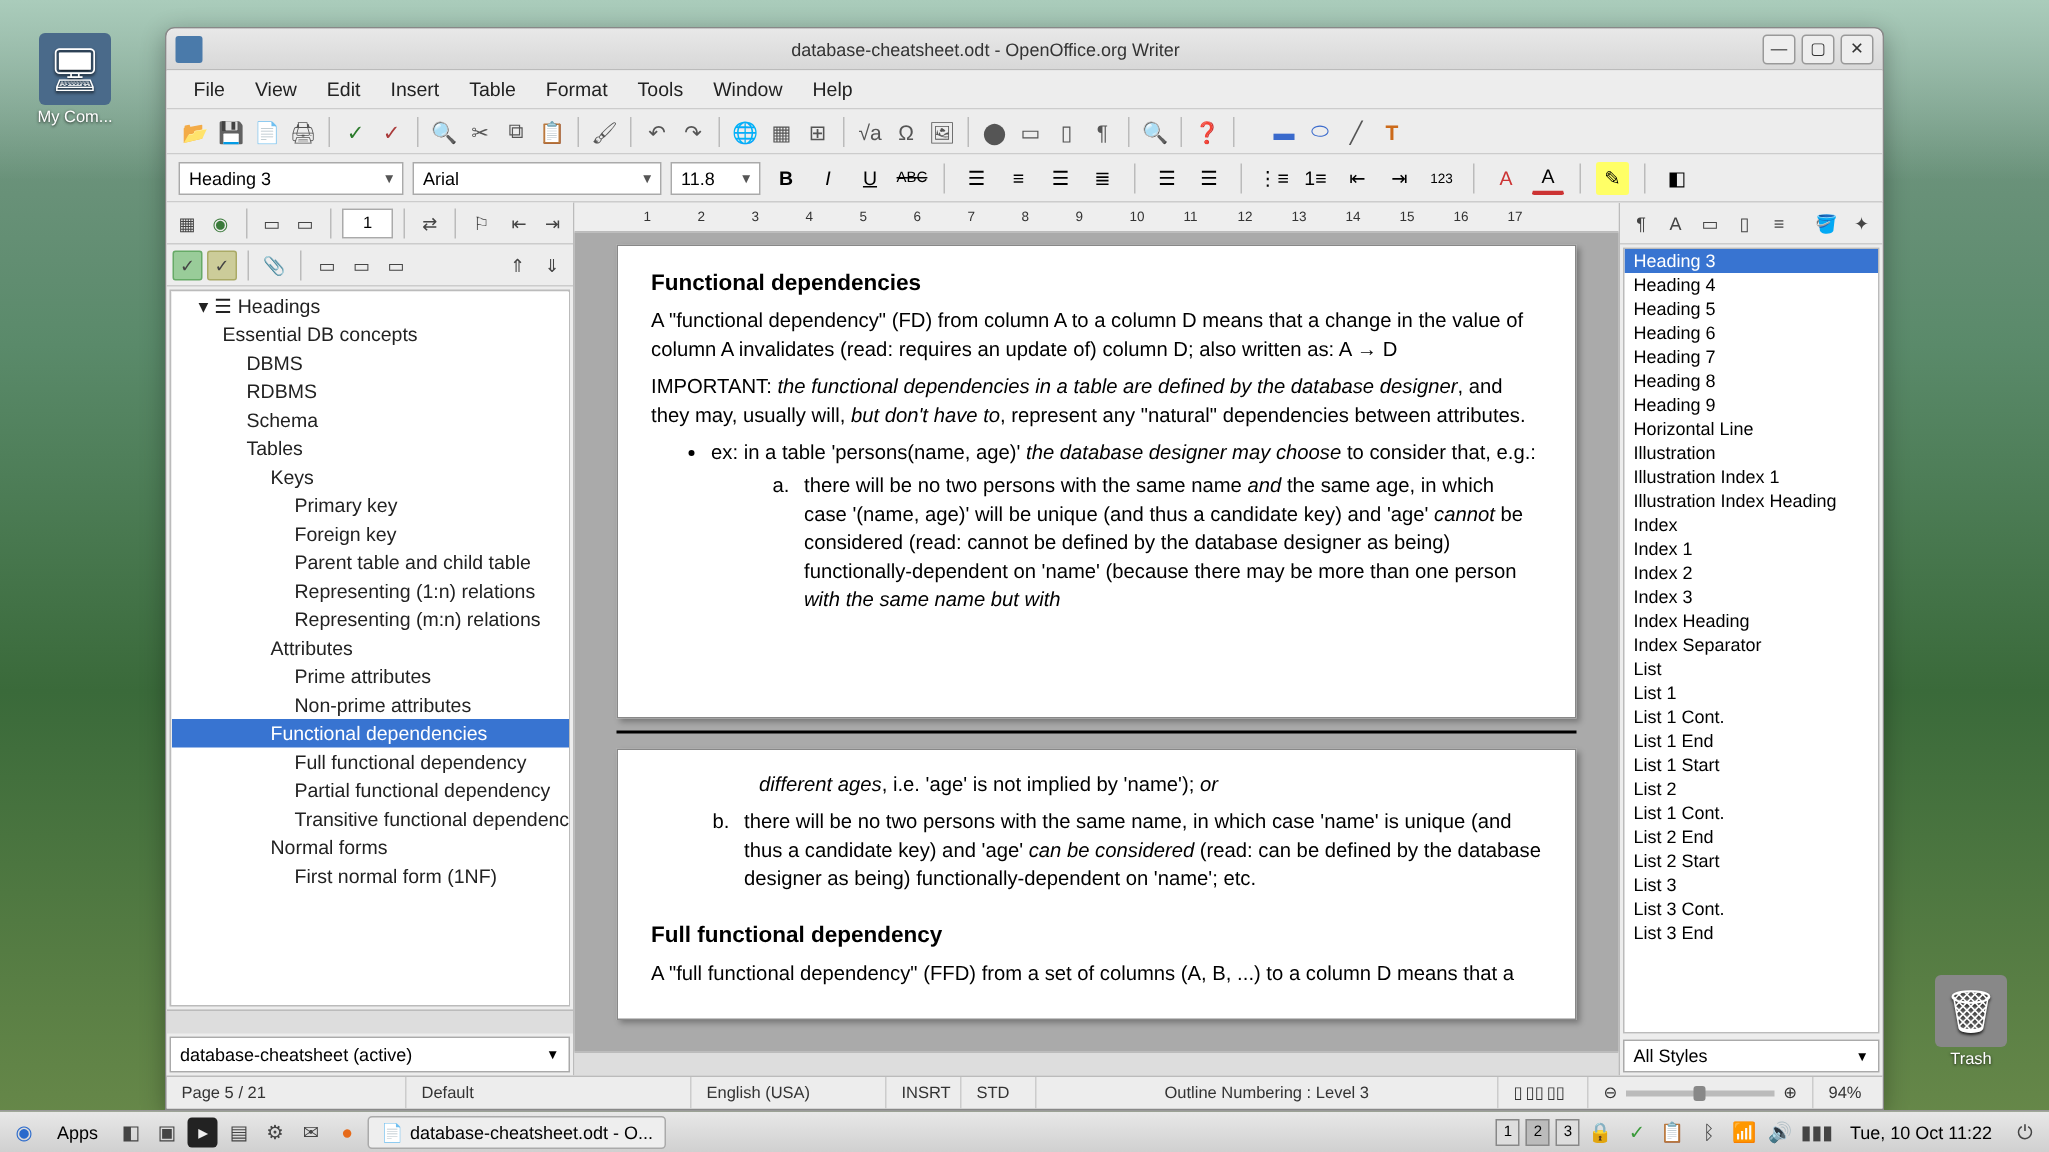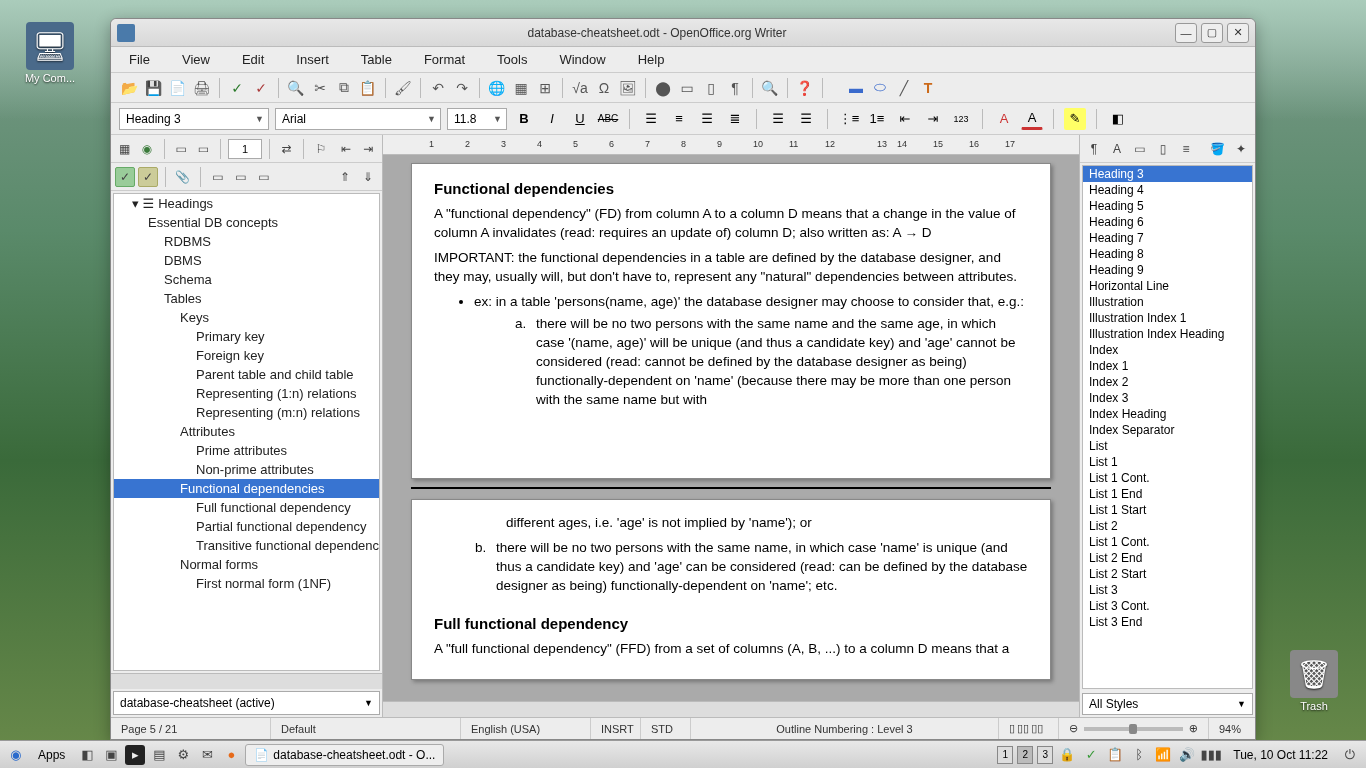--- a/index.html
+++ b/index.html
@@ -8,21 +8,21 @@
 .wallpaper::before { content:""; position:absolute; top:0; left:0; right:0; height:120px; background: linear-gradient(to bottom, #aaccbb, transparent); }
 .desk-icon { position:absolute; text-align:center; color:#fff; font-size:11px; text-shadow:0 1px 2px rgba(0,0,0,.8); width:60px; }
 .desk-icon .ic { width:48px; height:48px; margin:0 auto 2px; background:#4a6a8a; border-radius:4px; display:flex; align-items:center; justify-content:center; font-size:28px; }
 
 .window { position:absolute; left:110px; top:18px; width:1146px; height:722px; background:#ededed; border:1px solid #888; border-radius:6px 6px 0 0; box-shadow:0 4px 16px rgba(0,0,0,.3); display:flex; flex-direction:column; }
 .titlebar { height:28px; background:linear-gradient(#e8e8e8,#d8d8d8); border-bottom:1px solid #bbb; display:flex; align-items:center; padding:0 6px; border-radius:6px 6px 0 0; }
 .titlebar .app-ic { width:18px; height:18px; background:#4a7aaa; margin-right:8px; border-radius:2px; }
 .titlebar .title { flex:1; text-align:center; font-size:12px; color:#333; }
 .titlebar .wbtn { width:22px; height:20px; border:1px solid #999; background:#eee; margin-left:4px; border-radius:3px; display:flex; align-items:center; justify-content:center; font-size:11px; color:#333; cursor:pointer; }
 
-.menubar { height:26px; display:flex; align-items:center; padding:0 8px; gap:12px; background:#ededed; border-bottom:1px solid #ccc; }
+.menubar { height:26px; display:flex; align-items:center; padding:0 8px; gap:0; background:#ededed; border-bottom:1px solid #ccc; }
 .menubar .mi { padding:3px 10px; font-size:13px; color:#222; cursor:pointer; border-radius:3px; }
 
 .toolbar { height:30px; display:flex; align-items:center; padding:0 8px; gap:2px; background:#ededed; border-bottom:1px solid #ccc; }
 .tbtn { width:22px; height:22px; display:flex; align-items:center; justify-content:center; color:#555; font-size:14px; cursor:pointer; border-radius:2px; }
 .tsep { width:1px; height:20px; background:#bbb; margin:0 4px; }
 
 .fmtbar { height:32px; display:flex; align-items:center; padding:0 8px; gap:6px; background:#ededed; border-bottom:1px solid #ccc; }
 .combo { height:22px; border:1px solid #aaa; background:#fff; display:flex; align-items:center; padding:0 4px 0 6px; font-size:12px; }
 .combo .arr { margin-left:auto; font-size:9px; color:#555; padding-left:6px; }
 .fbtn { width:22px; height:22px; border:1px solid transparent; display:flex; align-items:center; justify-content:center; font-size:13px; cursor:pointer; border-radius:2px; }
@@ -46,21 +46,21 @@
 .tree-l4 { padding-left:82px; }
 .nav-combo { height:24px; border:1px solid #aaa; background:#fff; margin:2px; display:flex; align-items:center; padding:0 6px; font-size:12px; }
 
 .docwrap { flex:1; display:flex; flex-direction:column; min-width:0; }
 .ruler { height:20px; background:#eee; border-bottom:1px solid #bbb; position:relative; font-size:9px; color:#333; overflow:hidden; padding-left:28px; }
 .ruler .tick { position:absolute; top:4px; }
 .docscroll { flex:1; background:#aaa; overflow:auto; position:relative; }
 .page { width:640px; background:#fff; margin:8px auto; border:1px solid #888; box-shadow:2px 2px 4px rgba(0,0,0,.3); padding:14px 22px; font-family:"Liberation Serif", Georgia, serif; font-size:13.5px; color:#000; line-height:1.4; }
 .page h3 { font-family:Arial; font-size:15px; font-weight:bold; margin-bottom:6px; }
 .page p { margin-bottom:6px; }
-.page .em { }
+.page .em { font-style:italic; }
 .page ul { list-style:disc; padding-left:40px; margin:4px 0; }
 .page ol { list-style:lower-alpha; padding-left:56px; margin:4px 0; }
 .page ol li { padding-left:6px; margin-bottom:4px; }
 
 .sidepanel { width:176px; background:#ededed; border-left:1px solid #bbb; display:flex; flex-direction:column; }
 .sp-tb { height:28px; display:flex; align-items:center; gap:3px; padding:0 4px; border-bottom:1px solid #ccc; }
 .style-list { flex:1; overflow:auto; background:#fff; border:1px solid #bbb; margin:2px; font-size:12px; }
 .style-row { padding:1px 6px; cursor:pointer; }
 .style-row.sel { background:#3874d1; color:#fff; }
 .sp-combo { height:22px; border:1px solid #aaa; background:#fff; margin:2px; display:flex; align-items:center; padding:0 6px; font-size:12px; }
@@ -229,22 +229,22 @@
         <div class="nbtn">⇓</div>
       </div>
       <div class="nav-tree">
         <div class="tree-row tree-l0">
           <span>▾</span>
           <span>☰</span>
           <span>Headings</span>
         </div>
         <div id="nav-items">
             <div class="tree-row tree-l1">Essential DB concepts</div>
+            <div class="tree-row tree-l2">DBMS</div>
             <div class="tree-row tree-l2">RDBMS</div>
-            <div class="tree-row tree-l2">DBMS</div>
             <div class="tree-row tree-l2">Schema</div>
             <div class="tree-row tree-l2">Tables</div>
             <div class="tree-row tree-l3">Keys</div>
             <div class="tree-row tree-l4">Primary key</div>
             <div class="tree-row tree-l4">Foreign key</div>
             <div class="tree-row tree-l4">Parent table and child table</div>
             <div class="tree-row tree-l4">Representing (1:n) relations</div>
             <div class="tree-row tree-l4">Representing (m:n) relations</div>
             <div class="tree-row tree-l3">Attributes</div>
             <div class="tree-row tree-l4">Prime attributes</div>
@@ -271,21 +271,21 @@
           <span class="tick" style="left: 118px;">3</span>
           <span class="tick" style="left: 154px;">4</span>
           <span class="tick" style="left: 190px;">5</span>
           <span class="tick" style="left: 226px;">6</span>
           <span class="tick" style="left: 262px;">7</span>
           <span class="tick" style="left: 298px;">8</span>
           <span class="tick" style="left: 334px;">9</span>
           <span class="tick" style="left: 370px;">10</span>
           <span class="tick" style="left: 406px;">11</span>
           <span class="tick" style="left: 442px;">12</span>
-          <span class="tick" style="left: 494px;">13</span>
+          <span class="tick" style="left: 478px;">13</span>
           <span class="tick" style="left: 514px;">14</span>
           <span class="tick" style="left: 550px;">15</span>
           <span class="tick" style="left: 586px;">16</span>
           <span class="tick" style="left: 622px;">17</span>
         </div>
       <div class="docscroll">
         <div class="page">
           <h3>Functional dependencies</h3>
           <p><span>A "functional dependency" (FD) from column A to a column D means that a change in the value of column A invalidates (read: requires an update of) column D; also written as: A → D</span></p>
           <p><span>IMPORTANT: </span><span class="em">the functional dependencies in a table are defined by the database designer</span><span>, and they may, usually will, </span><span class="em">but don't have to</span><span>, represent any "natural" dependencies between attributes.</span></p>

